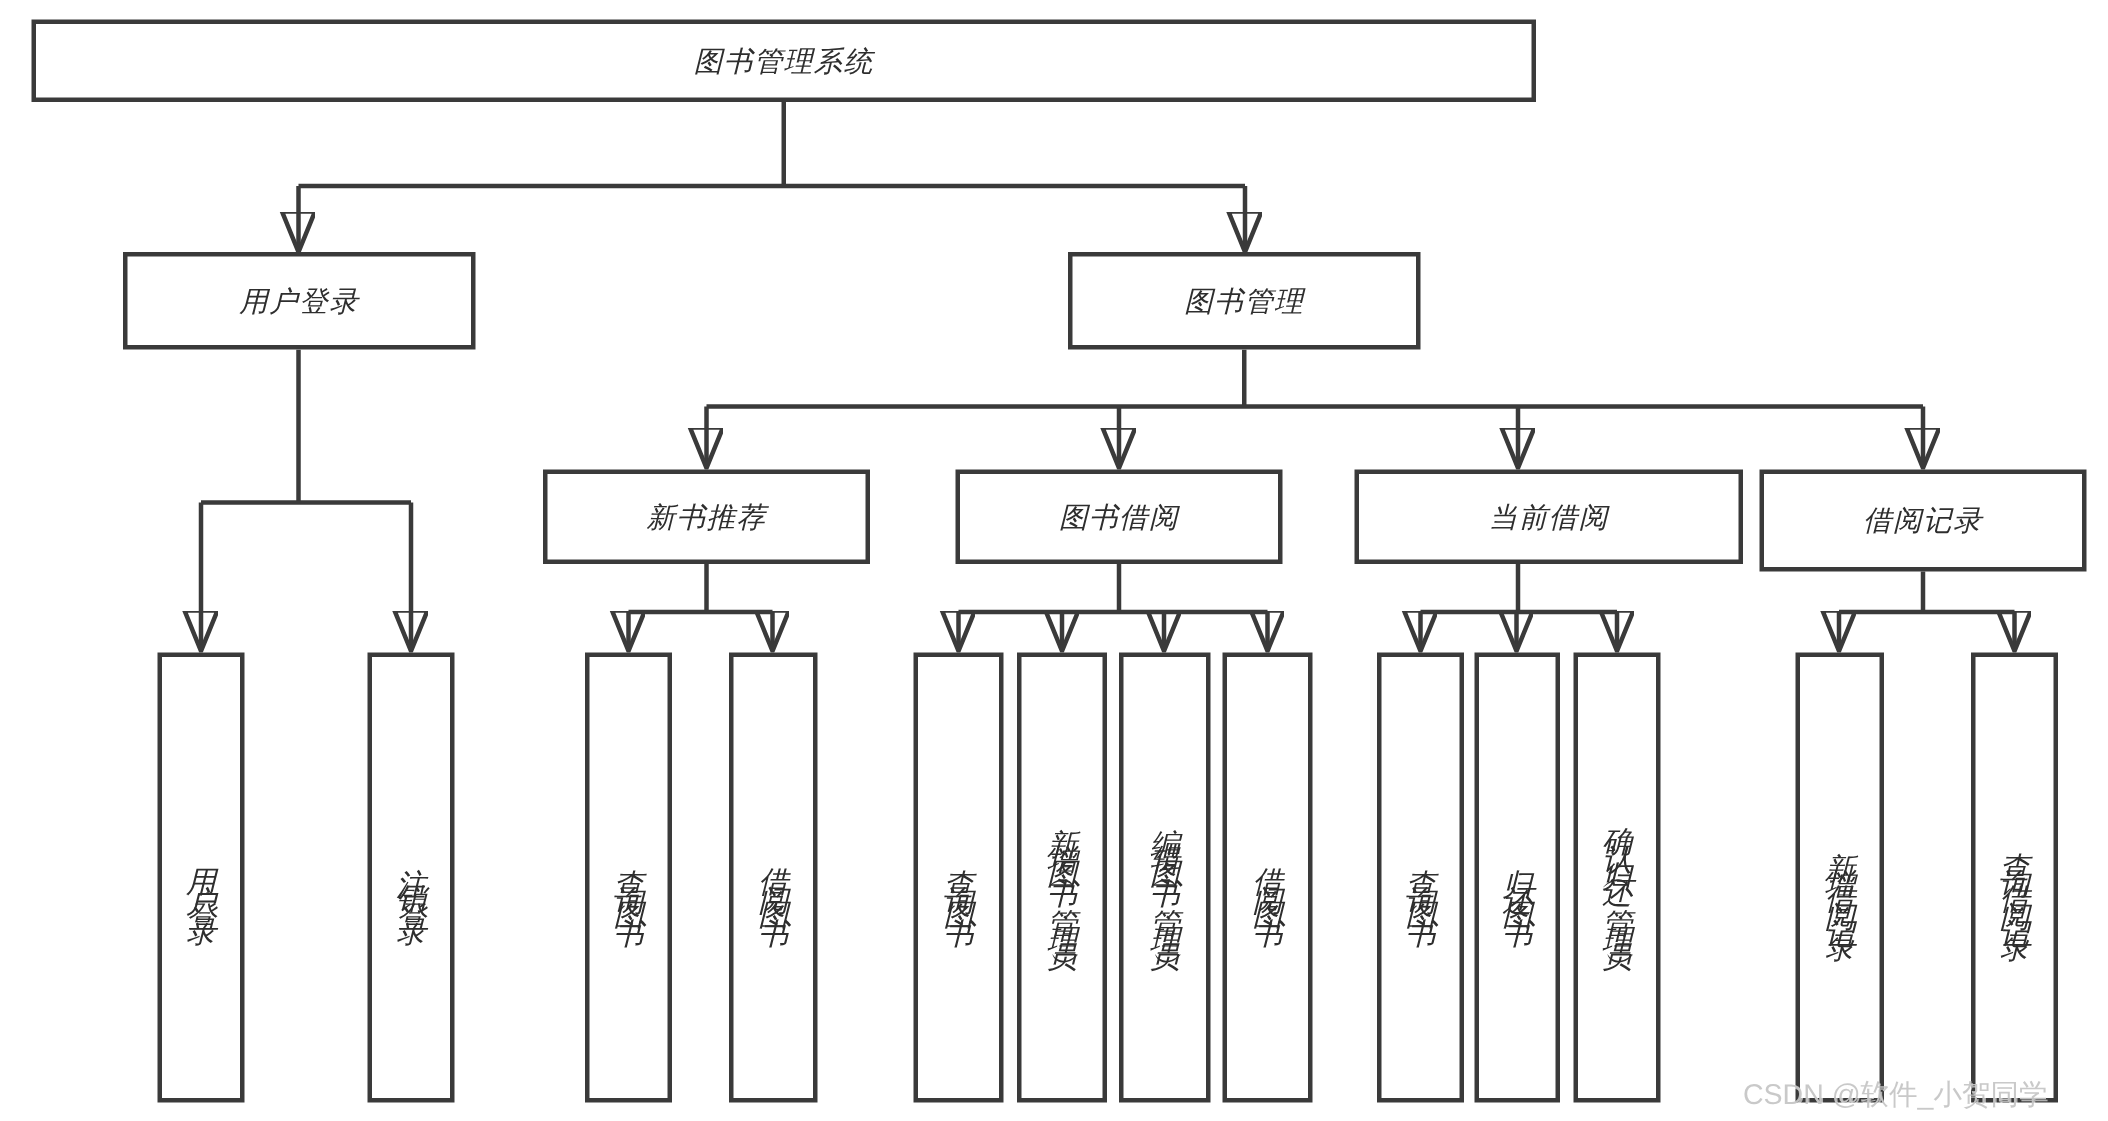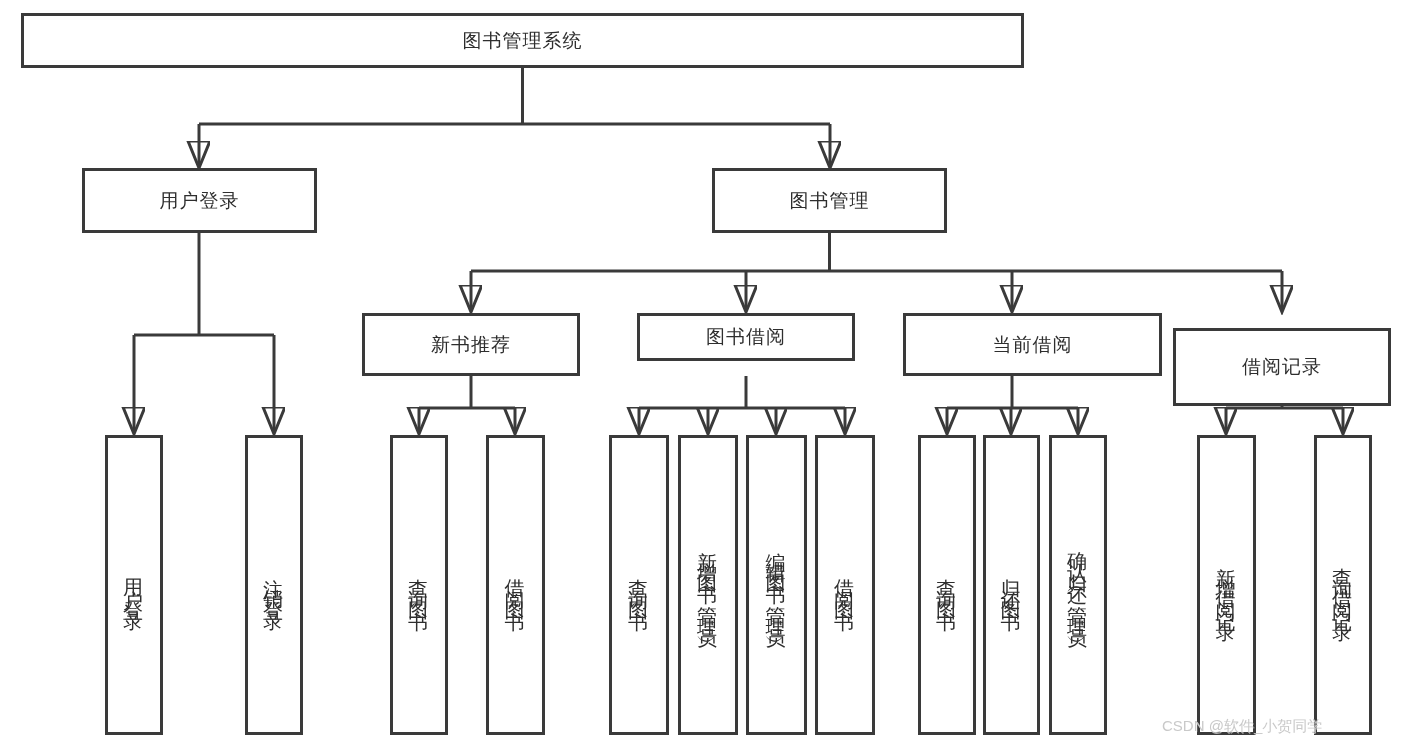--- a/index.html
+++ b/index.html
@@ -23,40 +23,41 @@
   }
   .box {
     position: absolute;
     box-sizing: border-box;
     background: #ffffff;
     border: 3px solid #3a3a3a;
     color: #2e2e2e;
     display: flex;
     align-items: center;
     justify-content: center;
+    font-style: italic;
   }
   .hbox {
     font-size: 19px;
     letter-spacing: 1px;
     white-space: nowrap;
   }
   .vbox {
     top: 435px;
     height: 300px;
     writing-mode: vertical-rl;
     text-orientation: mixed;
     font-size: 20px;
     letter-spacing: 11px;
     white-space: nowrap;
   }
   .watermark {
     position: absolute;
     left: 1162px;
     top: 717px;
-    font-size: 15px;
+    font-size: 19px;
     color: rgba(198, 198, 198, 0.95);
     text-shadow: 1px 1px 0 rgba(255,255,255,0.6);
     white-space: nowrap;
     z-index: 5;
   }
 </style>
 </head>
 <body>
 
 <div class="canvas">
@@ -122,23 +123,23 @@
       <path d="M1343,408 V433" marker-end="url(#arw)"></path>
     </g>
   </svg>
 
   <div class="box hbox" style="left:21px; top:13px; width:1003px; height:55px;">图书管理系统</div>
 
   <div class="box hbox" style="left:82px; top:168px; width:235px; height:65px;">用户登录</div>
   <div class="box hbox" style="left:362px; top:313px; width:218px; height:63px;">新书推荐</div>
 
   <div class="box hbox" style="left:712px; top:168px; width:235px; height:65px;">图书管理</div>
-  <div class="box hbox" style="left:637px; top:313px; width:218px; height:48px;">图书借阅</div>
+  <div class="box hbox" style="left:637px; top:313px; width:218px; height:63px;">图书借阅</div>
   <div class="box hbox" style="left:903px; top:313px; width:259px; height:63px;">当前借阅</div>
-  <div class="box hbox" style="left:1173px; top:328px; width:218px; height:78px;">借阅记录</div>
+  <div class="box hbox" style="left:1173px; top:313px; width:218px; height:68px;">借阅记录</div>
 
   <div class="box vbox" style="left:105px; width:58px;">用户登录</div>
   <div class="box vbox" style="left:245px; width:58px;">注销登录</div>
 
   <div class="box vbox" style="left:390px; width:58px;">查询图书</div>
   <div class="box vbox" style="left:486px; width:59px;">借阅图书</div>
 
   <div class="box vbox" style="left:609px; width:60px;">查询图书</div>
   <div class="box vbox" style="left:678px; width:60px;">新增图书（管理员）</div>
   <div class="box vbox" style="left:746px; width:61px;">编辑图书（管理员）</div>

